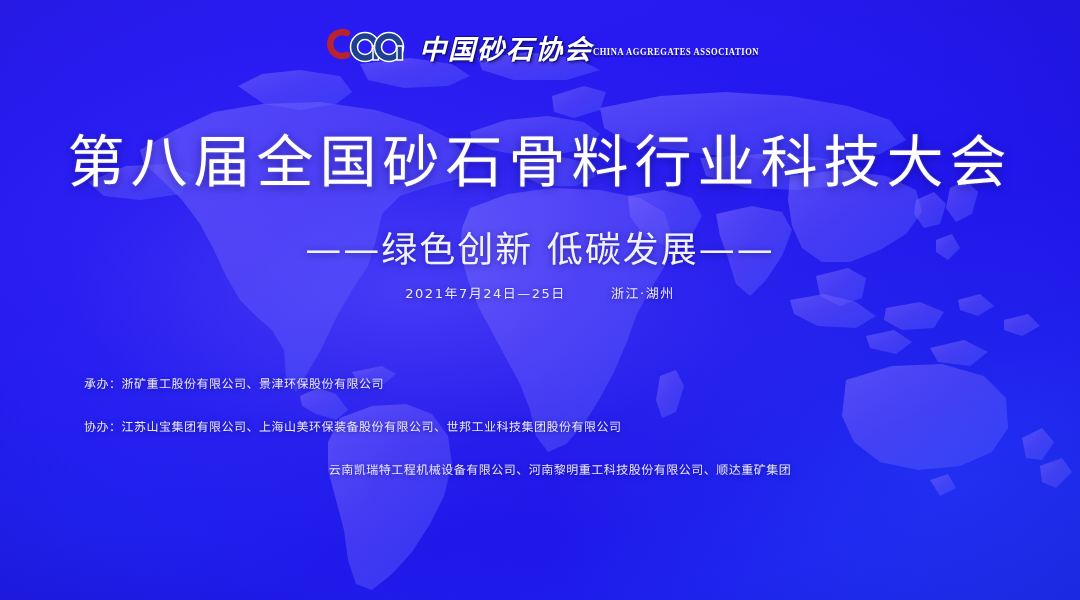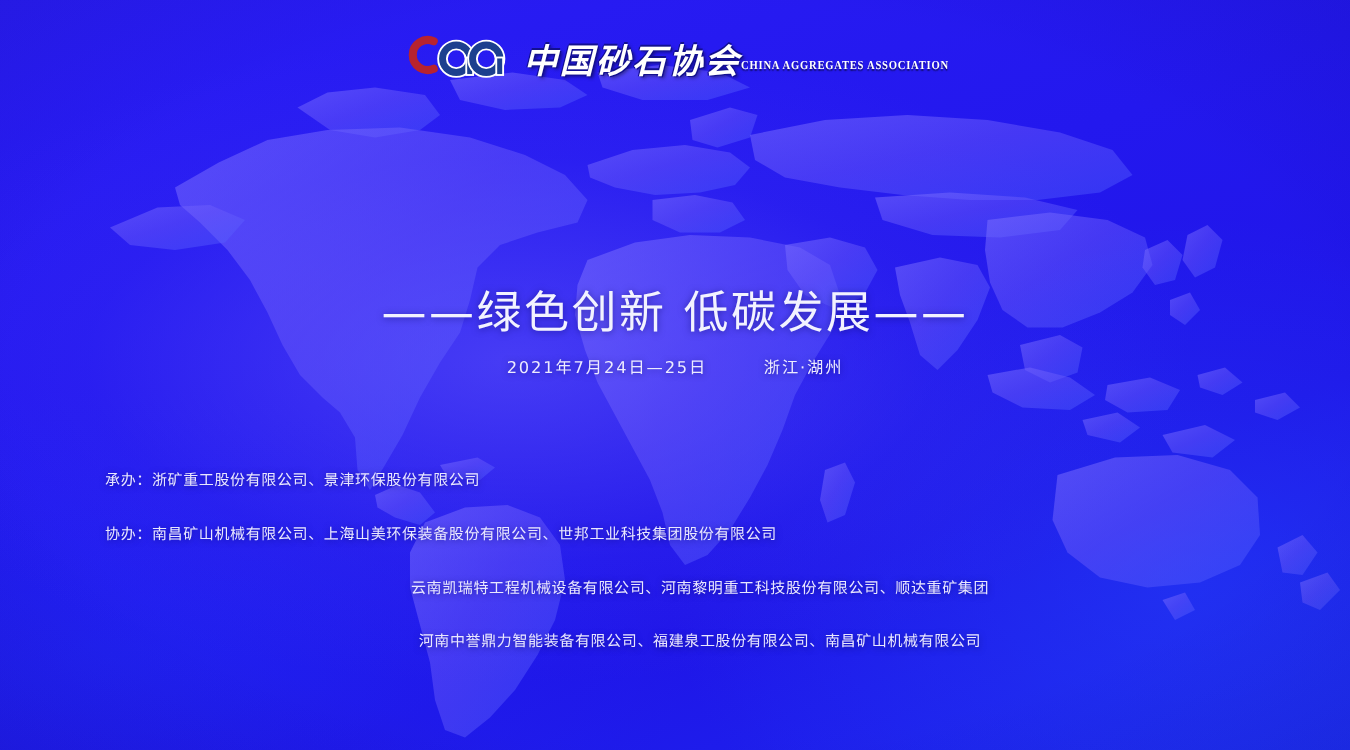--- a/index.html
+++ b/index.html
@@ -279,29 +279,29 @@
         </g>
       </svg>
     </div>
 
     <div class="logo-cn">
       <div class="logo-cn-main">中国砂石协会</div>
       <div class="logo-cn-en">CHINA AGGREGATES ASSOCIATION</div>
     </div>
   </div>
 
+  <div class="title">第八届全国砂石骨料行业科技大会</div>
 
   <div class="subtitle">——绿色创新 低碳发展——</div>
 
   <div class="meta">
     <span>2021年7月24日—25日</span>
     <span class="gap"></span>
     <span>浙江·湖州</span>
   </div>
 
   <div class="credits">
     <div class="credit-line indent-left">承办：浙矿重工股份有限公司、景津环保股份有限公司</div>
-    <div class="credit-line indent-left">协办：南昌矿山机械有限公司、上海山美环保装备股份有限公司、世邦工业科技集团股份有限公司</div>
+    <div class="credit-line indent-left">协办：江苏山宝集团有限公司、上海山美环保装备股份有限公司、世邦工业科技集团股份有限公司</div>
     <div class="credit-line centered">云南凯瑞特工程机械设备有限公司、河南黎明重工科技股份有限公司、顺达重矿集团</div>
-    <div class="credit-line centered">河南中誉鼎力智能装备有限公司、福建泉工股份有限公司、南昌矿山机械有限公司</div>
   </div>
 
 </div>
 
 </body></html>

